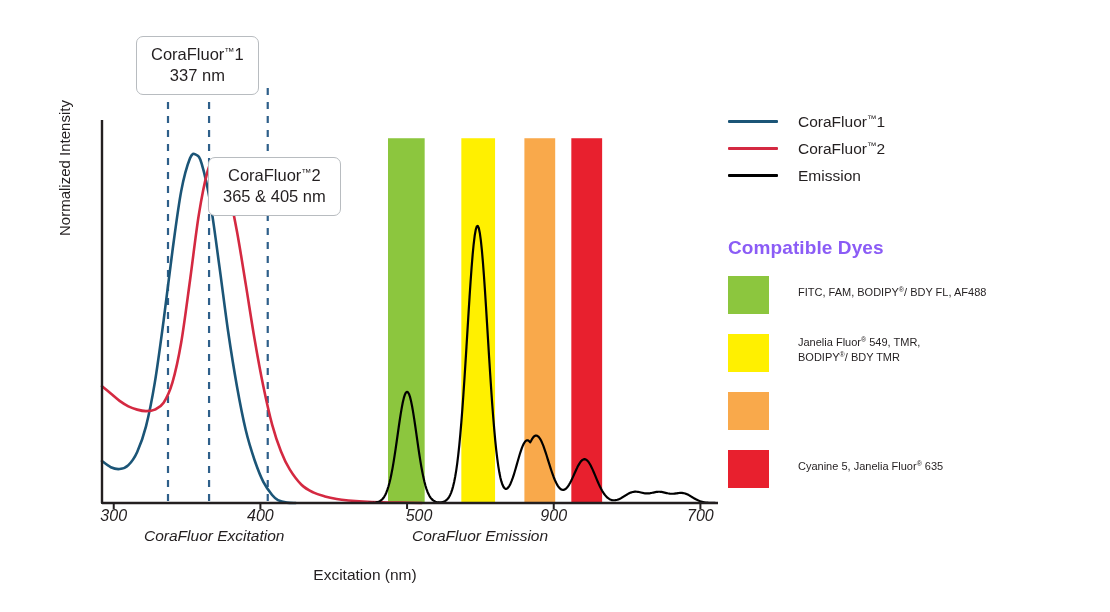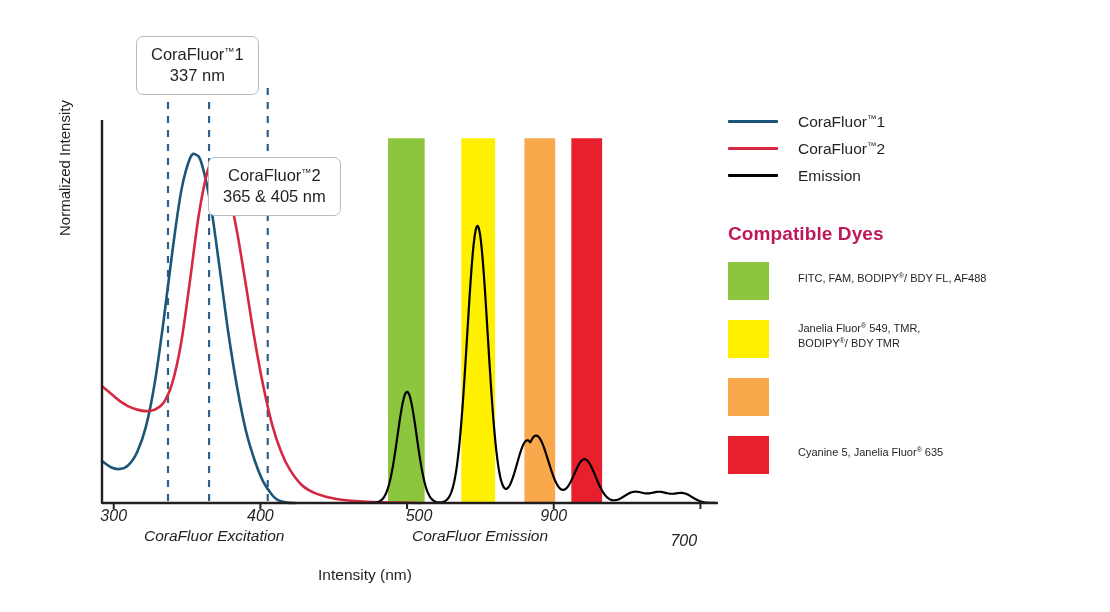--- a/index.html
+++ b/index.html
@@ -115,24 +115,24 @@
     font-size: 15.5px;
     color: #231f20;
     white-space: nowrap;
   }
   .series-label sup {
     font-size: 0.62em;
     vertical-align: 0.52em;
   }
 
   #dyes-heading {
-    margin-top: 34px;
+    margin-top: 48px;
     font-size: 19px;
     font-weight: 700;
-    color: #be185d;
+    color: #8b5cf6;
     letter-spacing: 0.1px;
   }
 
   #dyes-list { margin-top: 17px; }
 
   .dye-row {
     display: flex;
     align-items: flex-start;
     margin-bottom: 20px;
     min-height: 38px;
@@ -191,27 +191,27 @@
       </g>
   </svg>
 
   <div id="ylabel">Normalized Intensity</div>
 
   <div id="xtick-layer">
       <div class="axis-text tick-label" style="left: 83.7333px; top: 507px; width: 60px; text-align: center;">300</div>
       <div class="axis-text tick-label" style="left: 230.4px; top: 507px; width: 60px; text-align: center;">400</div>
       <div class="axis-text tick-label" style="left: 389px; top: 507px; width: 60px; text-align: center;">500</div>
       <div class="axis-text tick-label" style="left: 523.733px; top: 507px; width: 60px; text-align: center;">900</div>
-      <div class="axis-text tick-label" style="left: 670.4px; top: 532px; width: 60px; text-align: left;">700</div>
+      <div class="axis-text tick-label" style="left: 670.4px; top: 507px; width: 60px; text-align: center;">700</div>
     </div>
 
   <div class="axis-text" id="seg-excitation">CoraFluor Excitation</div>
   <div class="axis-text" id="seg-emission">CoraFluor Emission</div>
 
-  <div id="xlabel">Intensity (nm)</div>
+  <div id="xlabel">Excitation (nm)</div>
 
   <div class="callout" id="callout-cf1">
     <span class="ln"><span>CoraFluor</span><sup>™</sup><span>1</span></span>
     <span class="ln">337 nm</span>
   </div>
 
   <div class="callout" id="callout-cf2">
     <span class="ln"><span>CoraFluor</span><sup>™</sup><span>2</span></span>
     <span class="ln">365 &amp; 405 nm</span>
   </div>

